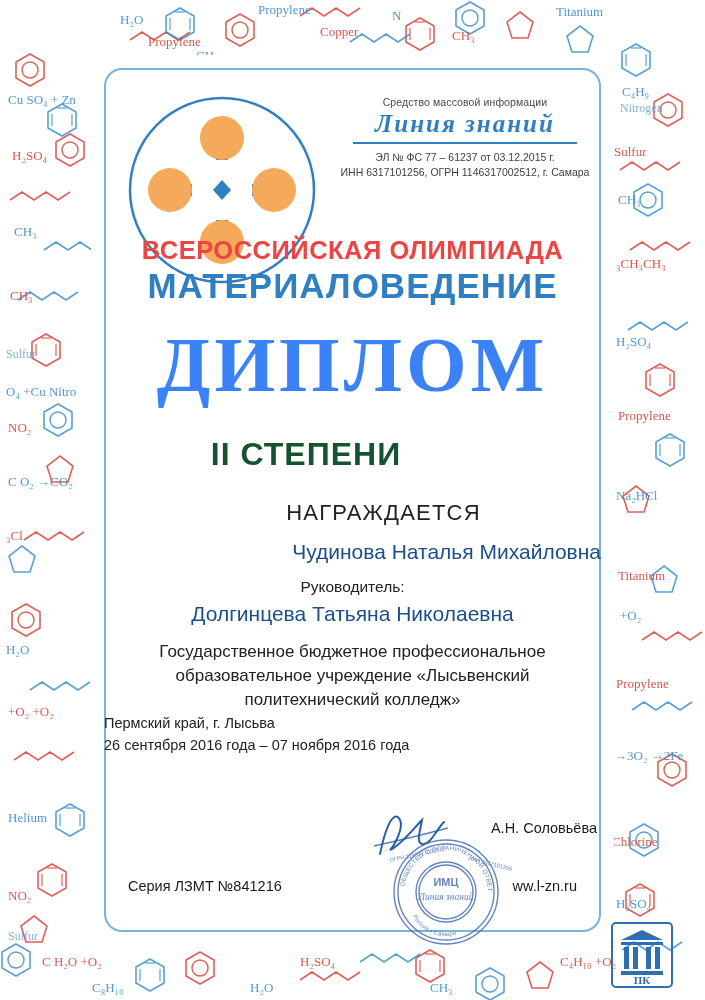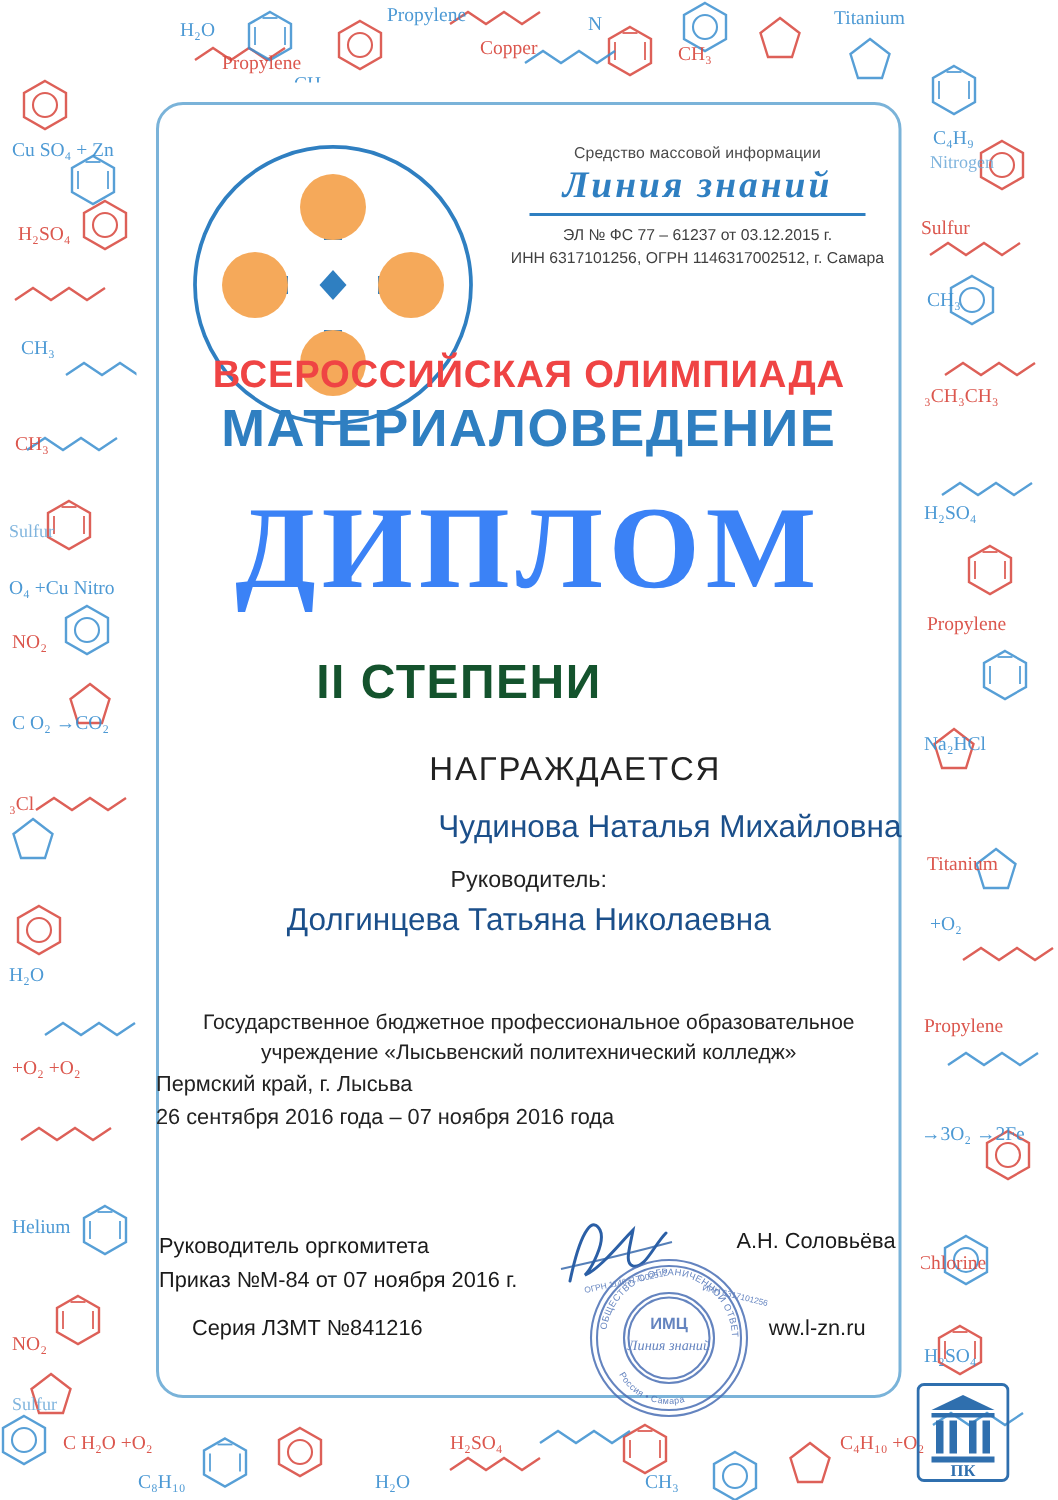--- a/index.html
+++ b/index.html
@@ -188,24 +188,24 @@
     left: 0;
     top: 534px;
     width: 497px;
     text-align: center;
     font-size: 21px;
     color: #1b4f8a;
   }
   .org {
     position: absolute;
     left: 24px;
-    top: 604px;
+    top: 572px;
     width: 449px;
     text-align: center;
-    font-size: 14px;
+    font-size: 17px;
     line-height: 1.4;
     color: #222;
   }
   .place {
     position: absolute;
     left: 0;
     top: 644px;
     width: 497px;
     text-align: left;
     font-size: 14.5px;
@@ -473,24 +473,20 @@
     <div class="supervisor-label">Руководитель:</div>
     <div class="supervisor">Долгинцева Татьяна Николаевна</div>
     <div class="org">Государственное бюджетное  профессиональное образовательное учреждение «Лысьвенский политехнический колледж»</div>
     <div class="place">
       <div>Пермский край, г. Лысьва</div>
       <div>26 сентября 2016 года – 07 ноября 2016 года</div>
     </div>
 
     <div class="footer">
 
-      <div class="f-left">
-        <div>Руководитель оргкомитета</div>
-        <div>Приказ №М-84 от 07 ноября 2016 г.</div>
-      </div>
 
       <div class="f-right">А.Н. Соловьёва</div>
 
       <div class="signature">
         <svg width="120" height="60" viewBox="0 0 120 60" xmlns="http://www.w3.org/2000/svg" aria-hidden="true">
           <path d="M10,48 C18,10 26,6 30,14 C34,22 24,40 20,44 C30,40 44,22 52,14 C50,26 46,36 52,38 C60,40 66,24 74,16" fill="none" stroke="#2b5fa6" stroke-width="2" stroke-linecap="round"></path>
           <path d="M4,40 C22,36 48,30 78,22" fill="none" stroke="#2b5fa6" stroke-width="1.3" opacity=".8"></path>
         </svg>
       </div>
 

